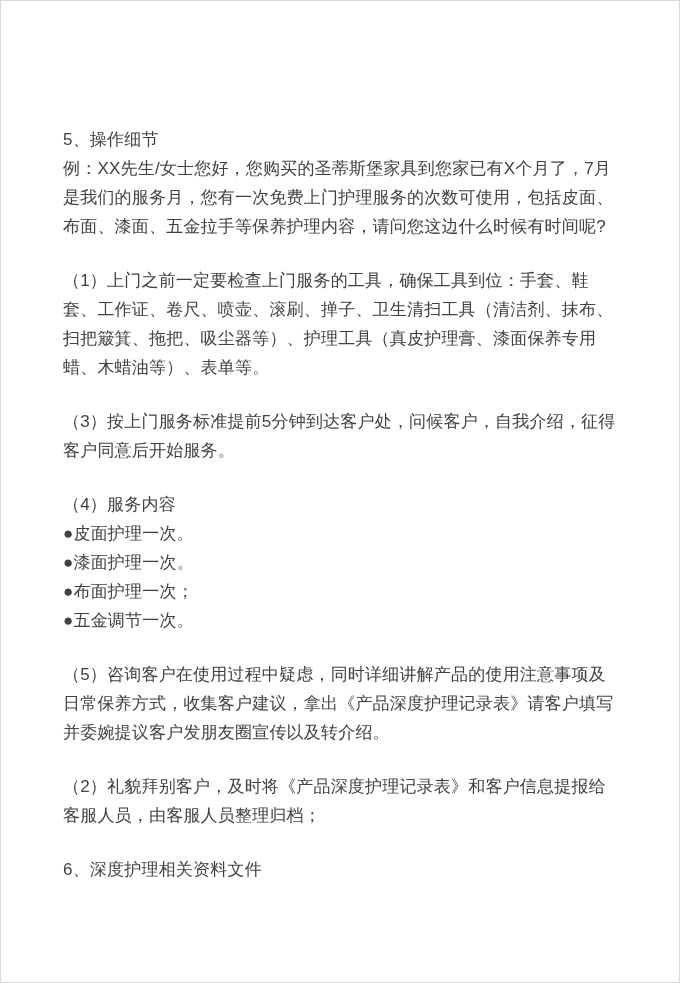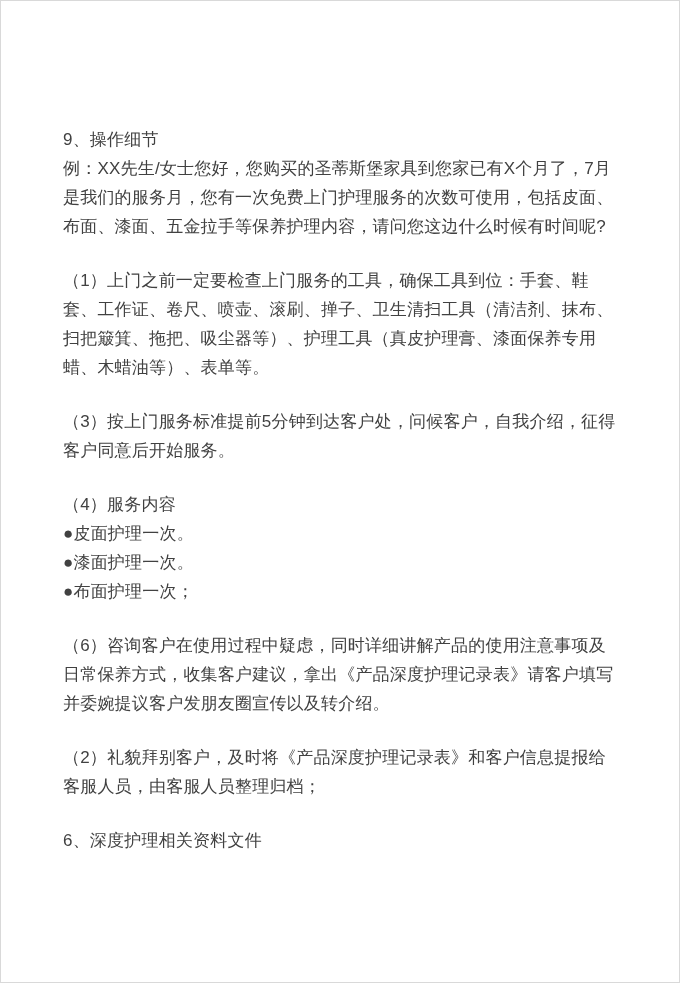--- a/index.html
+++ b/index.html
@@ -38,41 +38,42 @@
     margin-top: 16px;
   }
 </style>
 </head>
 <body>
 
 <div class="page">
   <div class="doc">
 
     <div class="block">
-      <p>9、操作细节</p>
+      <p>5、操作细节</p>
       <p>例：XX先生/女士您好，您购买的圣蒂斯堡家具到您家已有X个月了，7月是我们的服务月，您有一次免费上门护理服务的次数可使用，包括皮面、布面、漆面、五金拉手等保养护理内容，请问您这边什么时候有时间呢?</p>
     </div>
 
     <div class="block">
       <p>（1）上门之前一定要检查上门服务的工具，确保工具到位：手套、鞋套、工作证、卷尺、喷壶、滚刷、掸子、卫生清扫工具（清洁剂、抹布、扫把簸箕、拖把、吸尘器等）、护理工具（真皮护理膏、漆面保养专用蜡、木蜡油等）、表单等。</p>
     </div>
 
     <div class="block">
       <p>（3）按上门服务标准提前5分钟到达客户处，问候客户，自我介绍，征得客户同意后开始服务。</p>
     </div>
 
     <div class="block">
       <p>（4）服务内容</p>
       <p>●皮面护理一次。</p>
       <p>●漆面护理一次。</p>
       <p>●布面护理一次；</p>
+      <p>●五金调节一次。</p>
     </div>
 
     <div class="block">
-      <p>（6）咨询客户在使用过程中疑虑，同时详细讲解产品的使用注意事项及日常保养方式，收集客户建议，拿出《产品深度护理记录表》请客户填写并委婉提议客户发朋友圈宣传以及转介绍。</p>
+      <p>（5）咨询客户在使用过程中疑虑，同时详细讲解产品的使用注意事项及日常保养方式，收集客户建议，拿出《产品深度护理记录表》请客户填写并委婉提议客户发朋友圈宣传以及转介绍。</p>
     </div>
 
     <div class="block">
       <p>（2）礼貌拜别客户，及时将《产品深度护理记录表》和客户信息提报给客服人员，由客服人员整理归档；</p>
     </div>
 
     <div class="block">
       <p>6、深度护理相关资料文件</p>
     </div>
 

